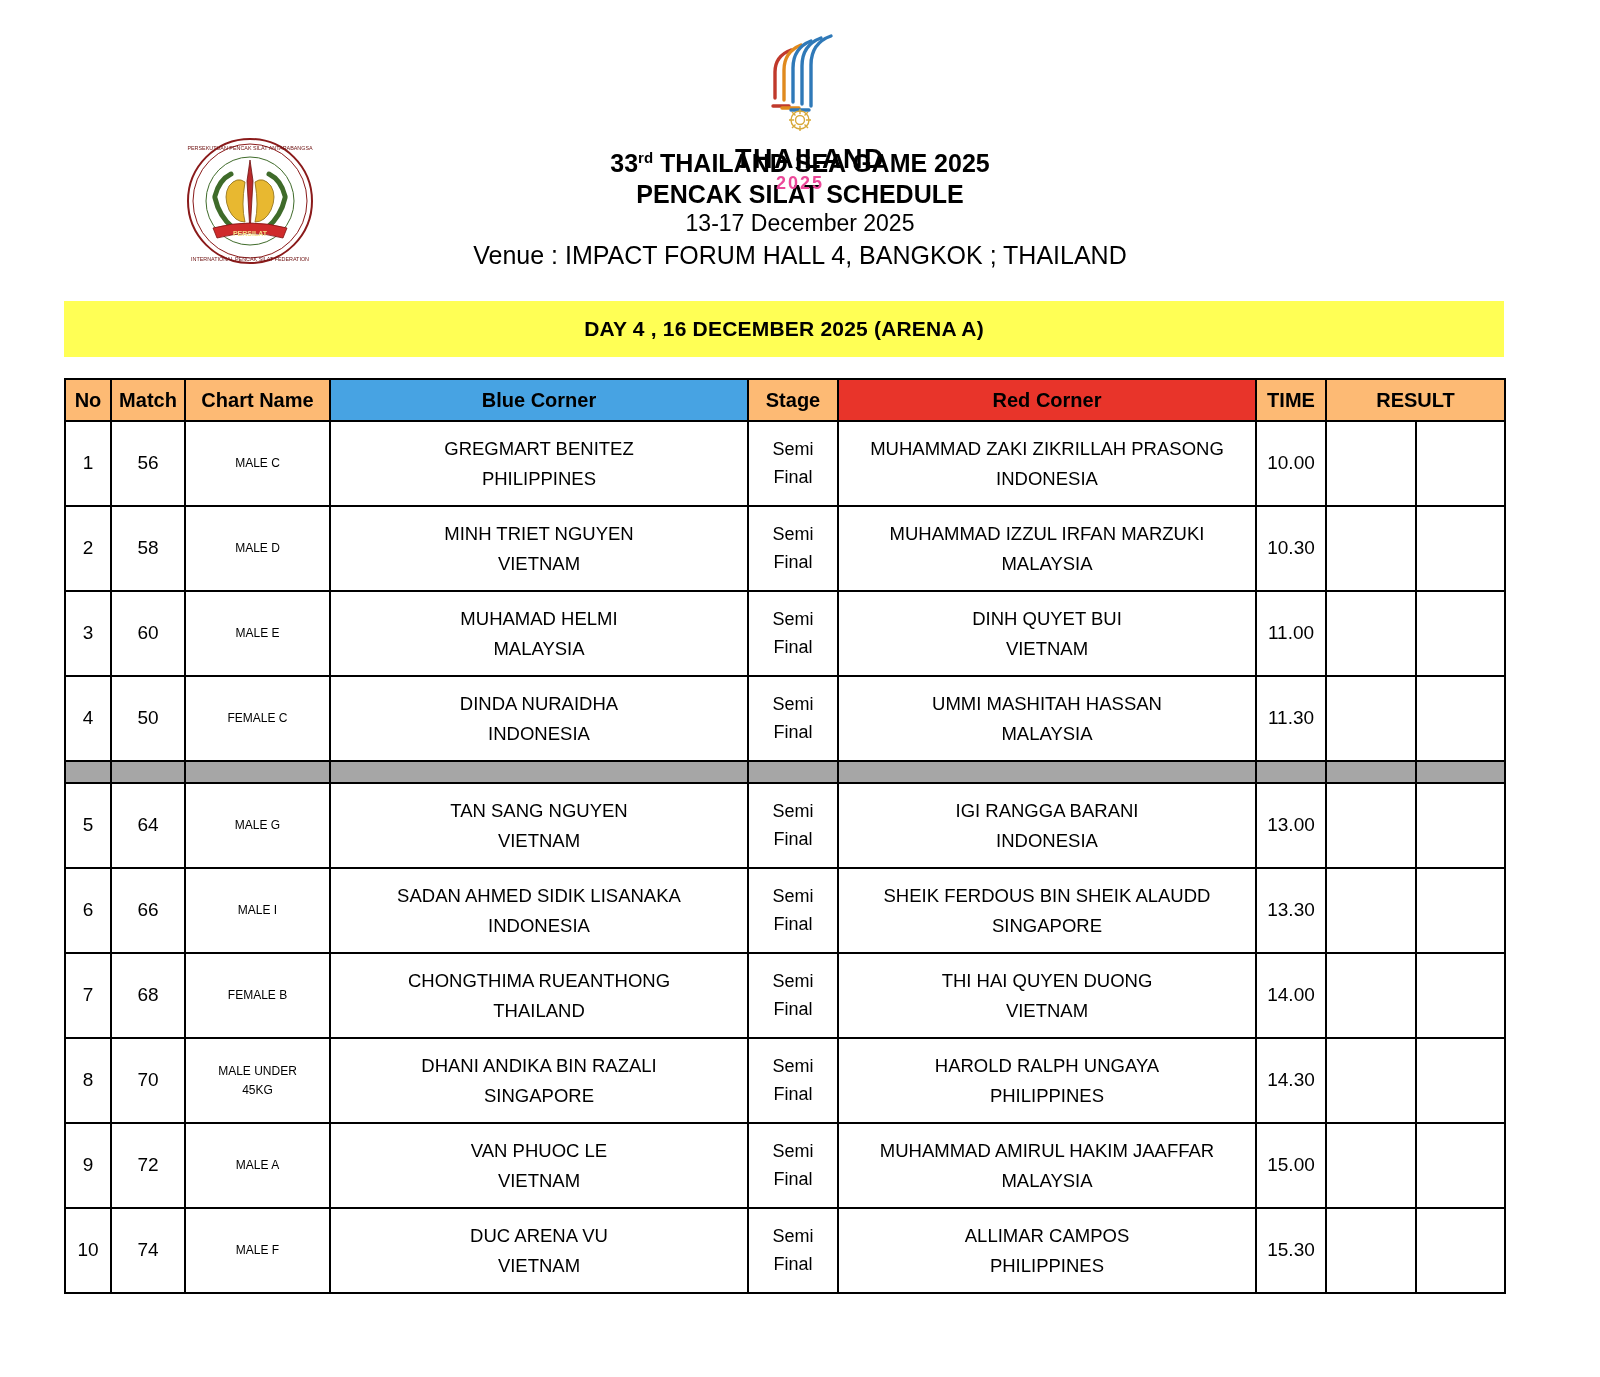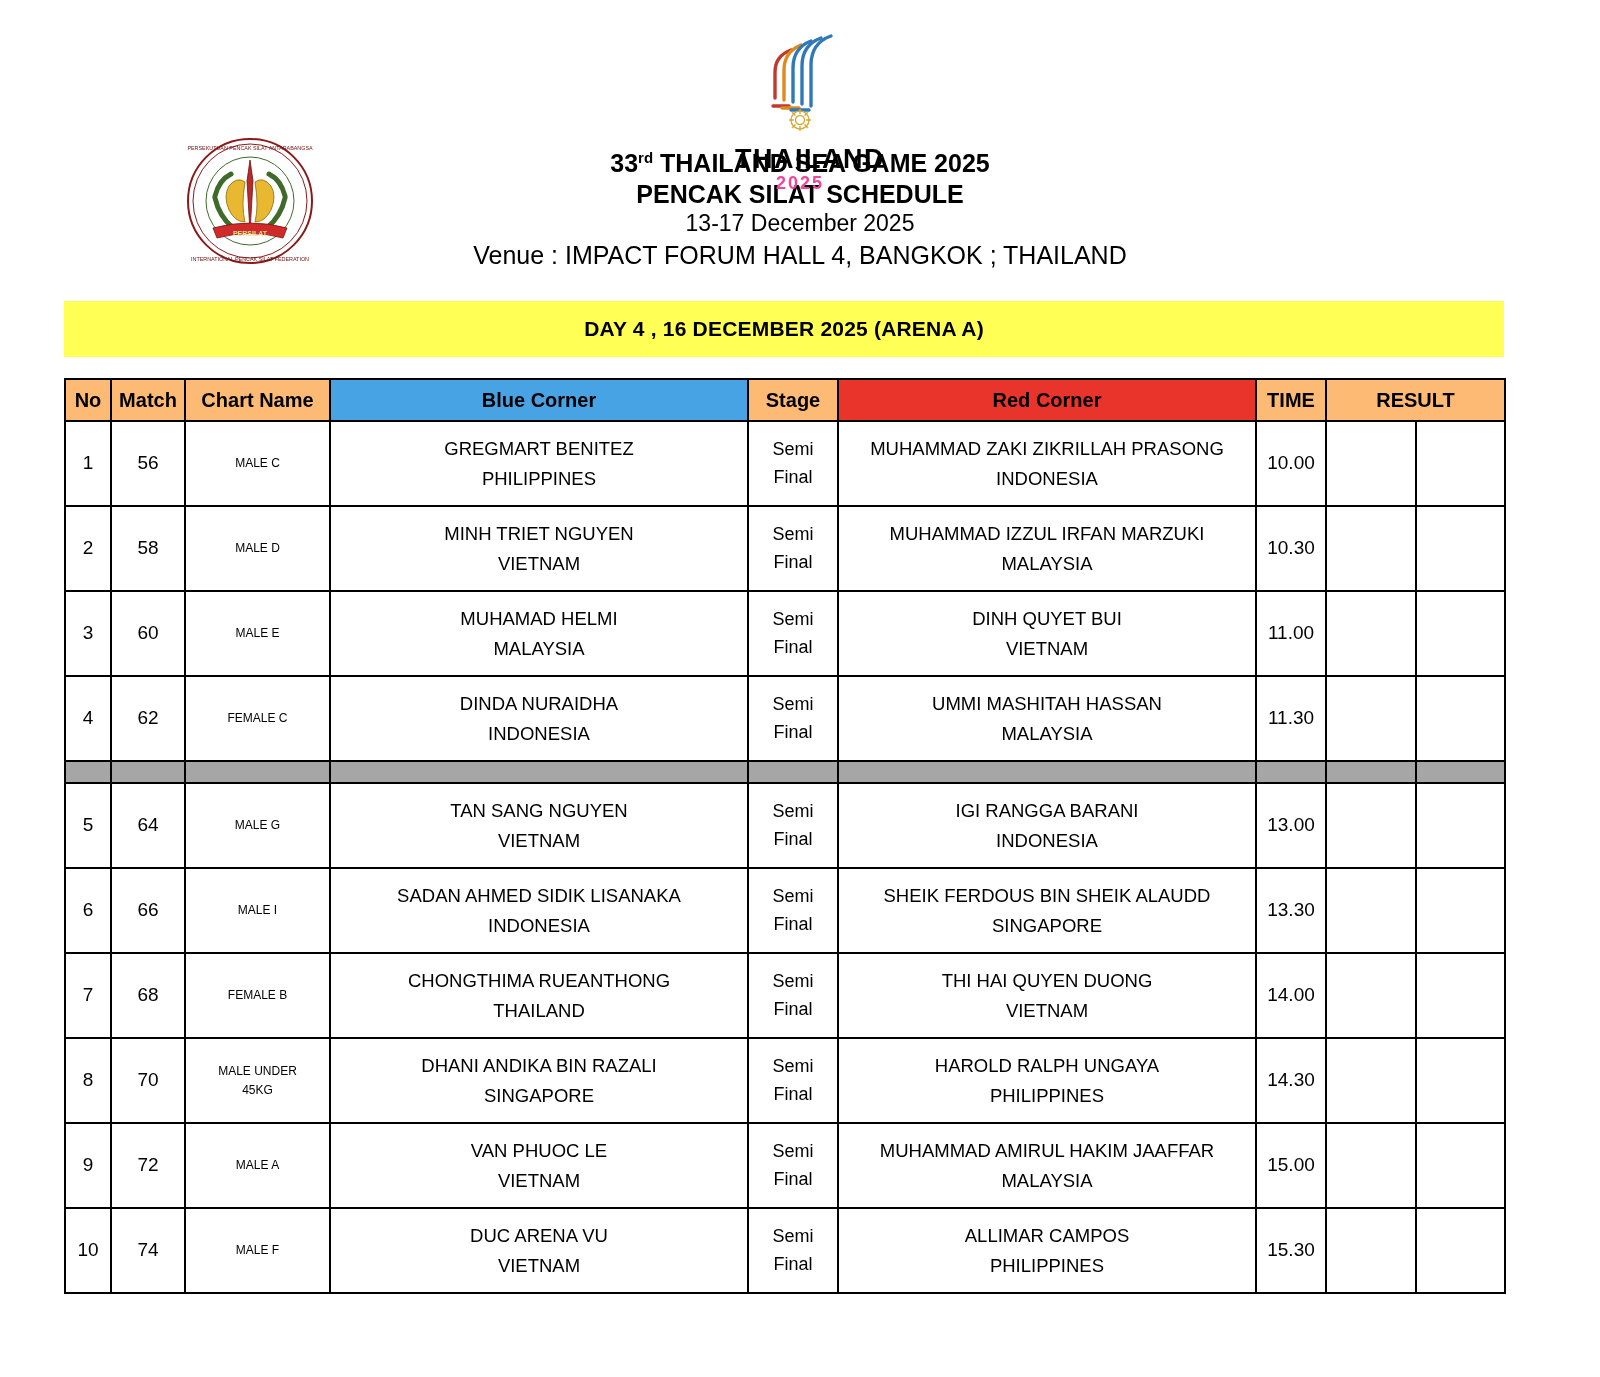--- a/index.html
+++ b/index.html
@@ -293,21 +293,21 @@
           <td class="cell-name">
             <span class="nl">DINH QUYET BUI</span>
             <span class="nl">VIETNAM</span>
           </td>
           <td class="cell-time">11.00</td>
           <td class="cell-res"></td>
           <td class="cell-res"></td>
         </tr>
         <tr>
           <td class="cell-no">4</td>
-          <td class="cell-match">62</td>
+          <td class="cell-match">50</td>
           <td class="cell-chart">
             <span class="nl">FEMALE C</span>
           </td>
           <td class="cell-name">
             <span class="nl">DINDA NURAIDHA</span>
             <span class="nl">INDONESIA</span>
           </td>
           <td class="cell-stage">
             <span class="nl">Semi</span>
             <span class="nl">Final</span>

